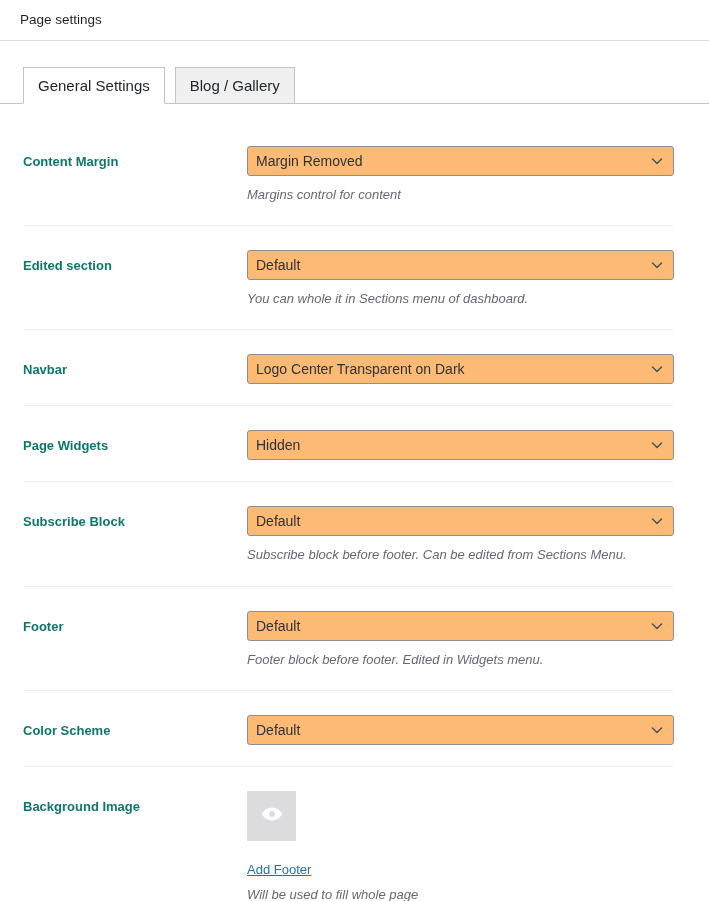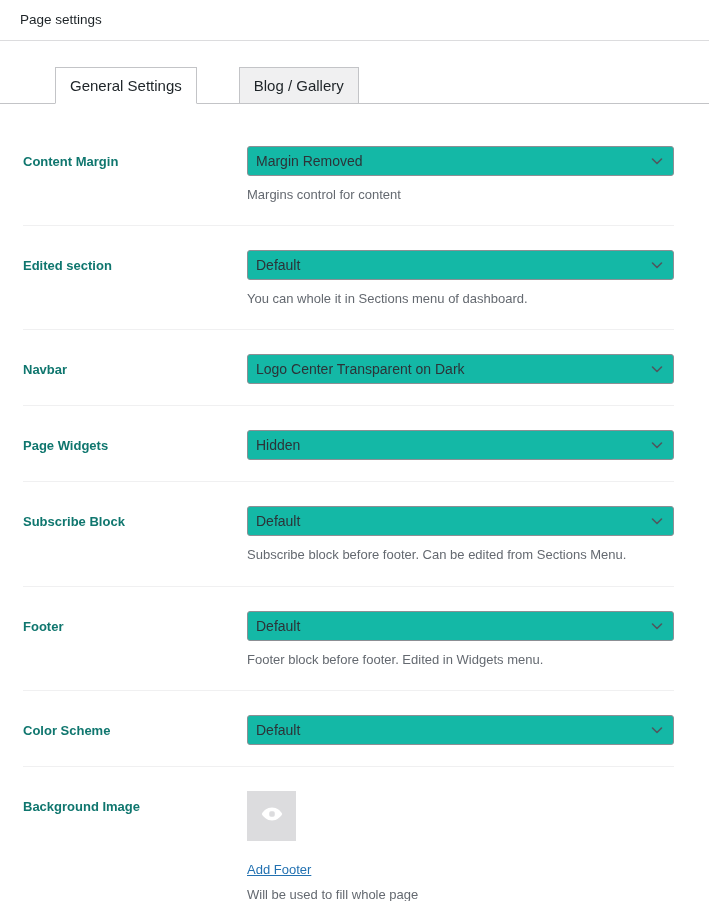--- a/index.html
+++ b/index.html
@@ -34,21 +34,20 @@
     font-size: 15px;
     line-height: 35px;
     padding: 0 14px;
     border: 1px solid #c3c4c7;
     background: #f0f0f1;
     margin-right: 10px;
     margin-bottom: -1px;
     cursor: pointer;
     color: #1d2327;
     white-space: nowrap;
-    margin-left: 32px;
   }
   .tab.active {
     background: #fff;
     border-bottom: 1px solid #fff;
   }
 
   
   .rows { padding: 18px 35px 0 23px; }
   .row {
     display: flex;
@@ -65,38 +64,39 @@
   }
   .row-field { flex: 1; min-width: 0; }
 
   .select-wrap { position: relative; }
   select.wp-select {
     width: 100%;
     height: 30px;
     font-family: "Liberation Sans", sans-serif;
     font-size: 14px;
     color: #2c3338;
-    background: #14b8a6;
+    background: #fdba74;
     border: 1px solid #8c8f94;
     border-radius: 3px;
     padding: 0 30px 0 8px;
     appearance: none;
     -webkit-appearance: none;
     cursor: pointer;
   }
   .chevron {
     position: absolute;
     right: 9px;
     top: 7px;
     pointer-events: none;
   }
 
   .field-help {
     margin-top: 10px;
     font-size: 13px;
+    font-style: italic;
     color: #646970;
     line-height: 1.4;
   }
   .field-help:empty { display: none; }
 
   
   .thumb-box {
     width: 49px;
     height: 50px;
     background: #dcdcde;

